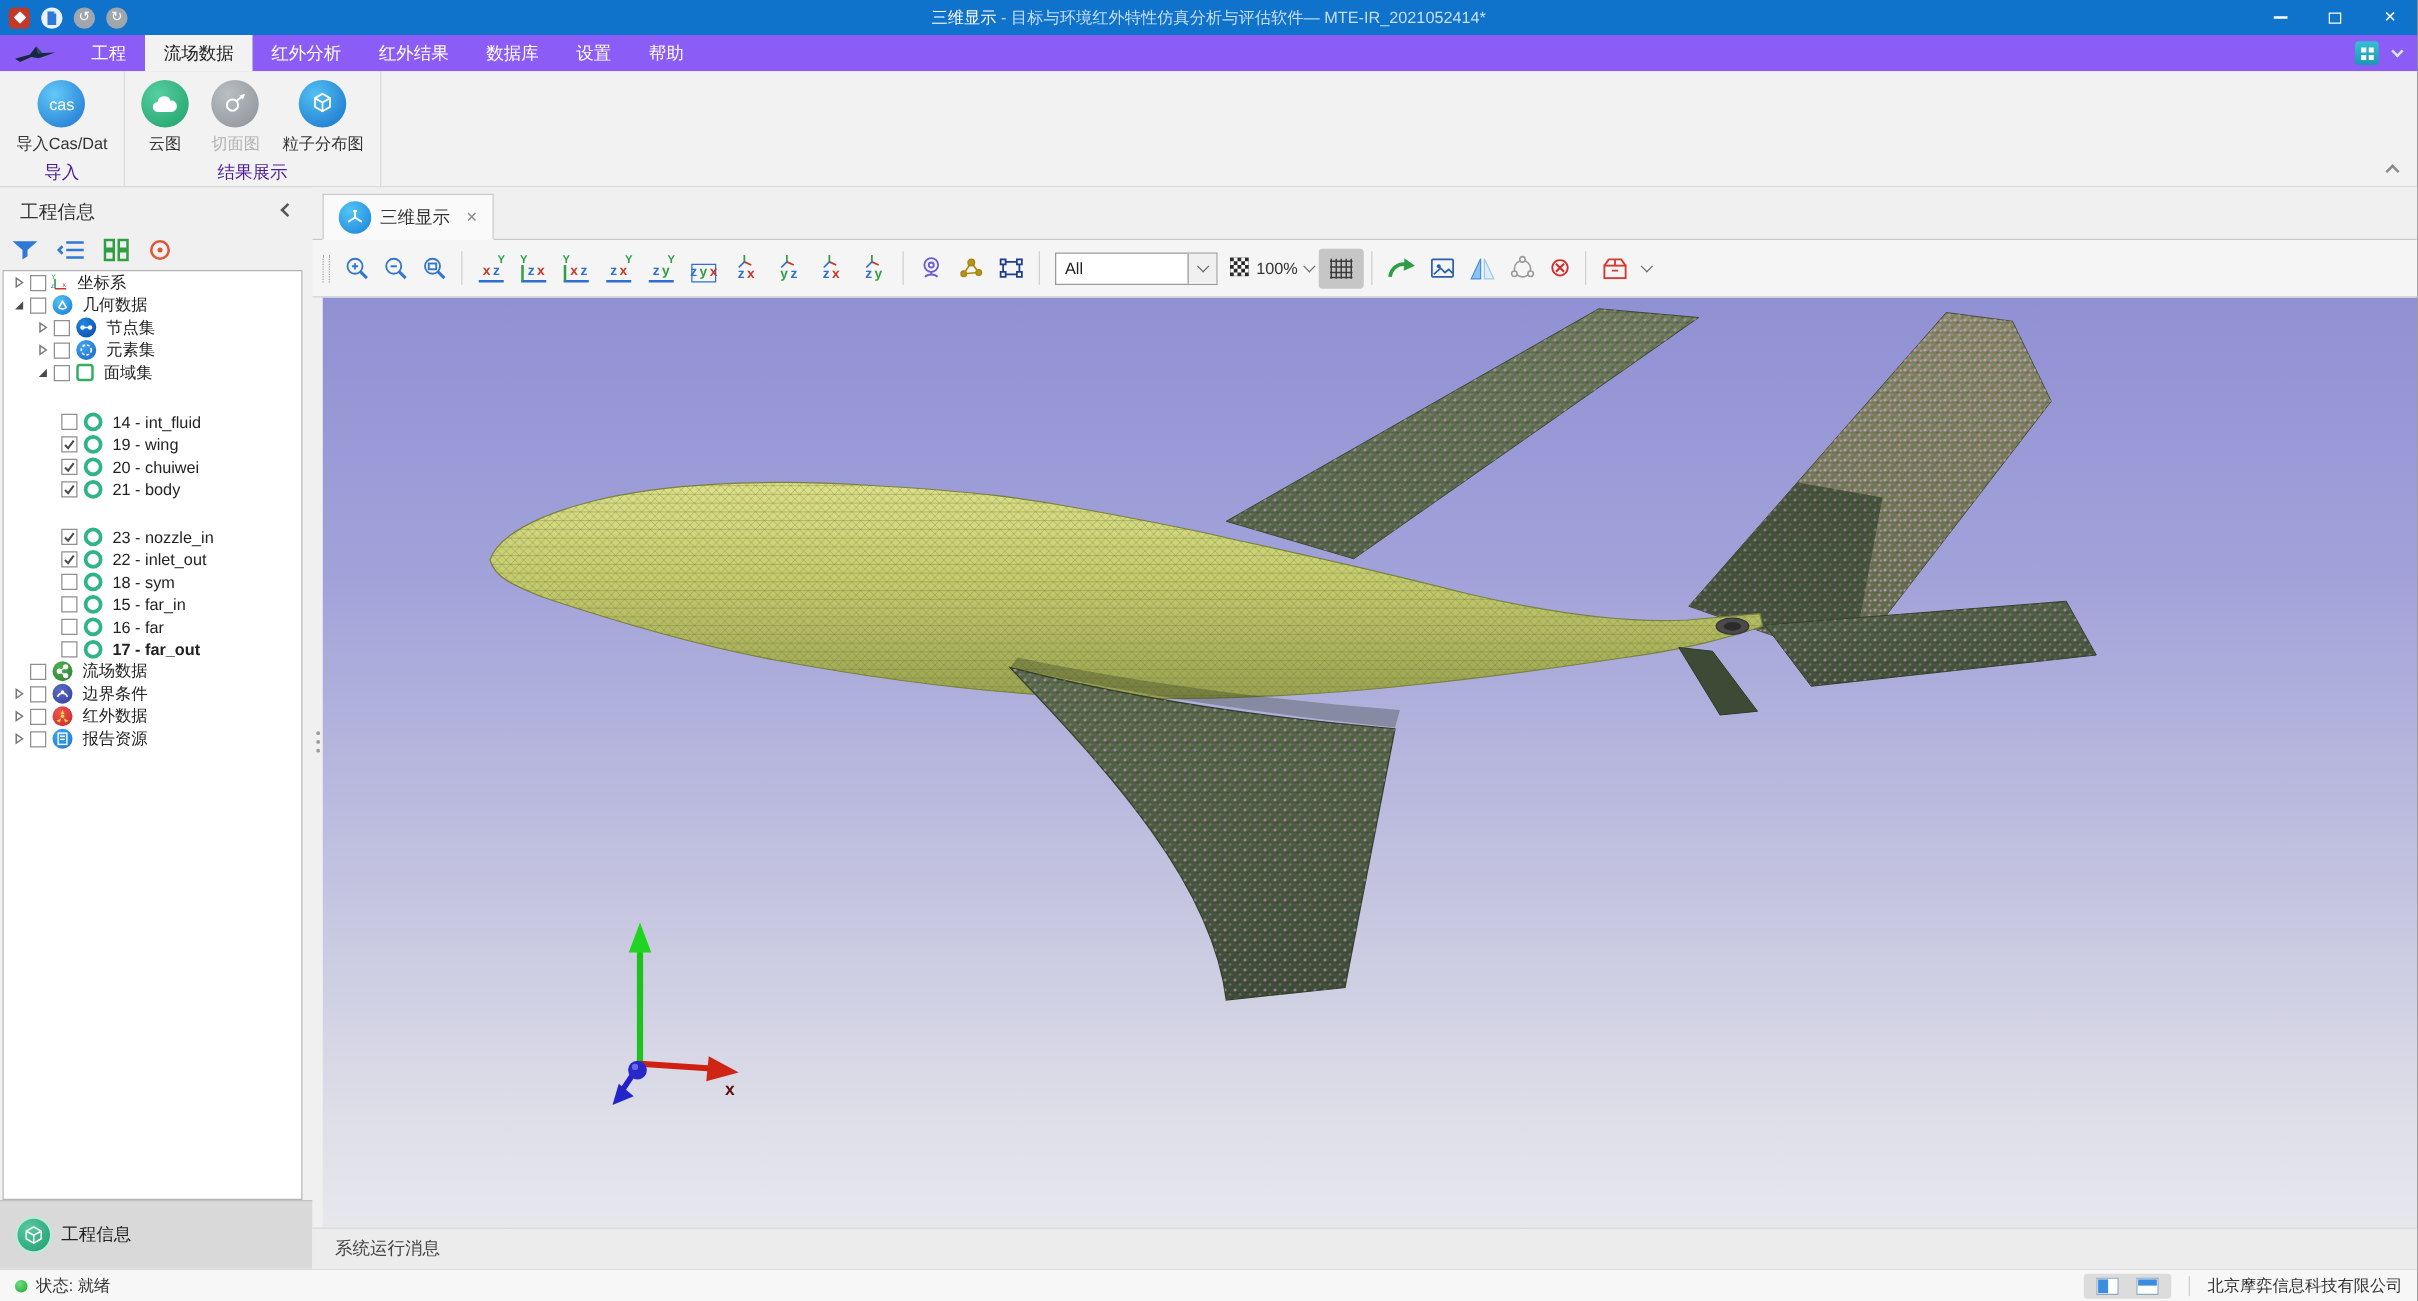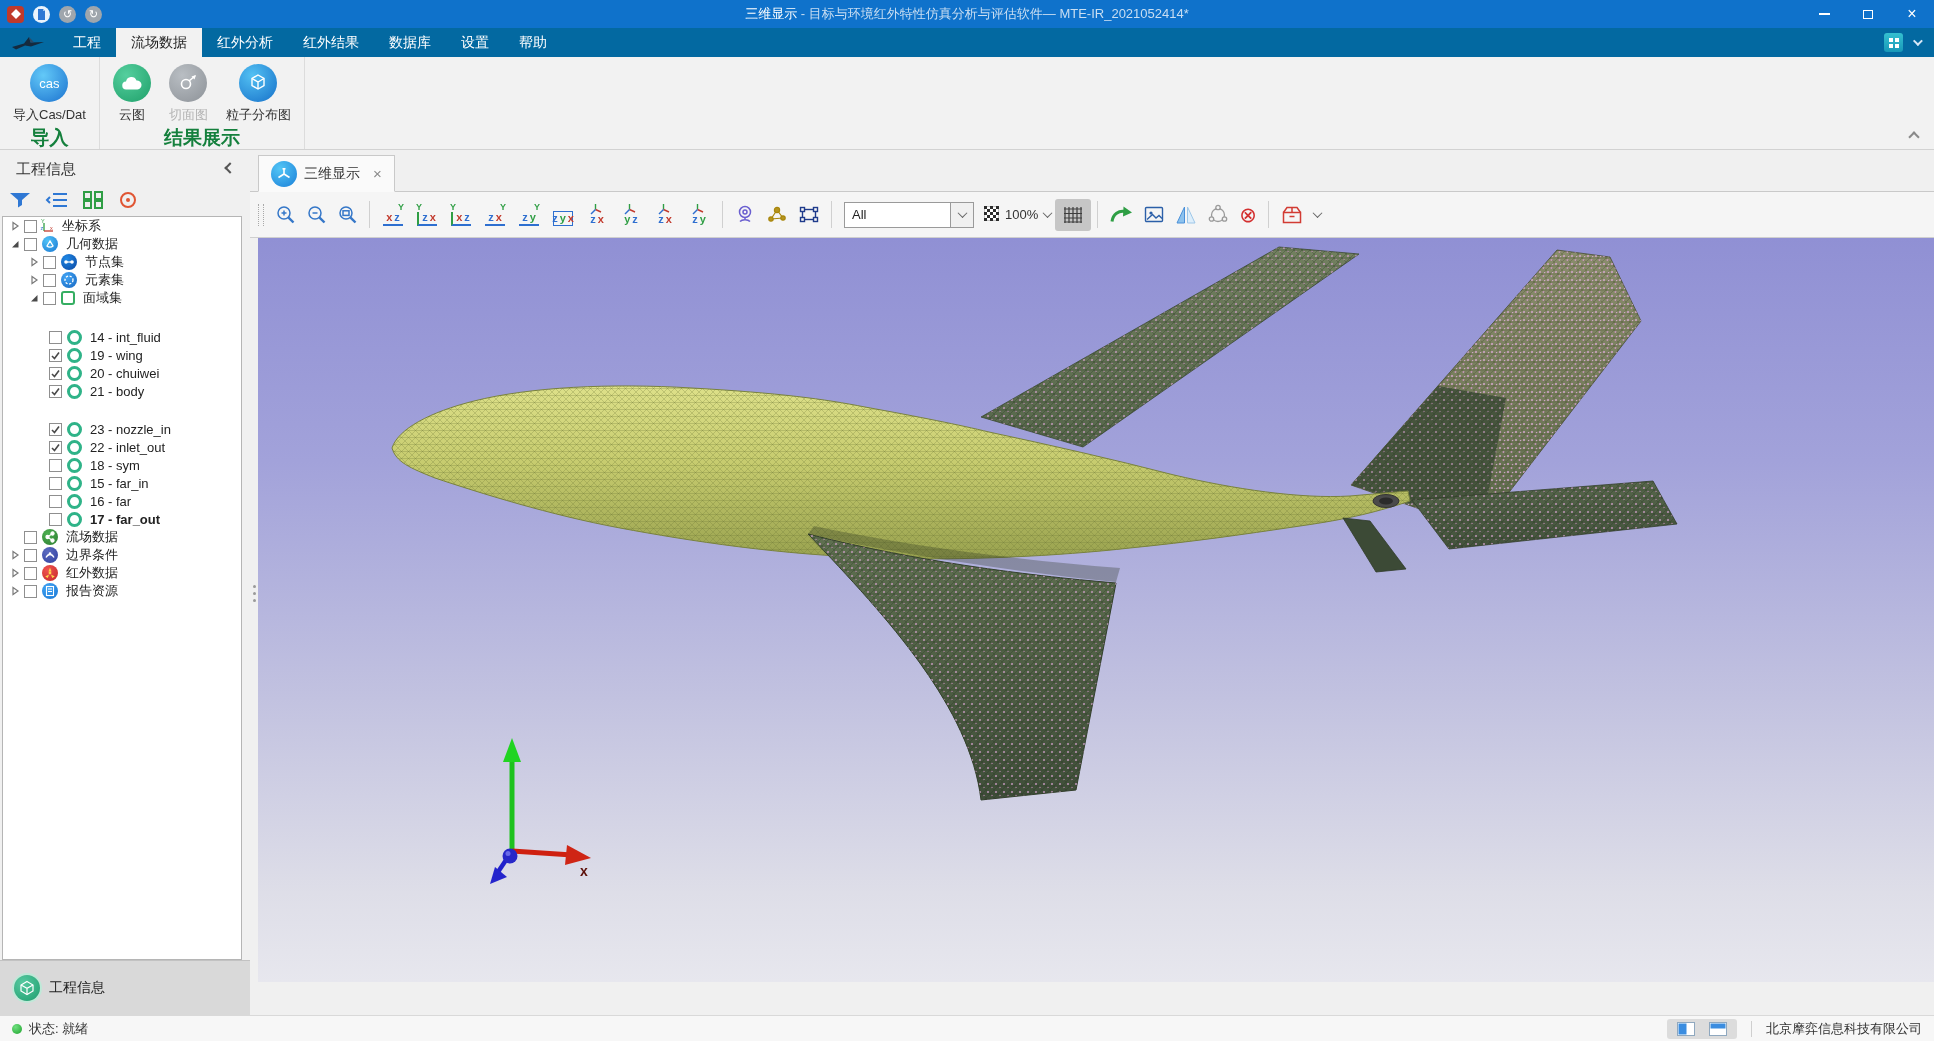--- a/index.html
+++ b/index.html
@@ -16,21 +16,21 @@
   .tb-title{position:absolute;left:50%;transform:translateX(-50%);font-size:13px;white-space:nowrap;}
   .t-strong{color:#ffffff;}
   .t-rest{color:#c9def2;}
   .tb-controls{margin-left:auto;display:flex;height:100%;}
   .wc{width:44px;height:100%;display:flex;align-items:center;justify-content:center;color:#fff;cursor:pointer;}
   .wc-min-bar{width:11px;height:2px;background:#fff;}
   .wc-max-box{width:10px;height:9px;border:1.5px solid #fff;}
   .wc-close-x{font-size:16px;line-height:1;color:#fff;}
 
   
-  .menubar{position:absolute;left:0;top:28px;right:0;height:29px;background:#0369a1;display:flex;align-items:stretch;}
+  .menubar{position:absolute;left:0;top:28px;right:0;height:29px;background:#8b5cf6;display:flex;align-items:stretch;}
   .mb-logo{width:58px;display:flex;align-items:center;justify-content:center;}
   #menu-items{display:flex;align-items:stretch;}
   .menu-item{display:flex;align-items:center;padding:0 15px;color:#fff;font-size:14px;cursor:pointer;}
   .menu-item.active{background:#f2f2f2;color:#222;}
   .mb-right{margin-left:auto;display:flex;align-items:center;gap:10px;padding-right:14px;}
   .teal-sq{width:19px;height:19px;border-radius:3px;background:linear-gradient(#35c0d0,#1898b8);display:flex;align-items:center;justify-content:center;cursor:pointer;}
   .chev-down{width:7px;height:7px;border-right:2px solid #d7e7f6;border-bottom:2px solid #d7e7f6;transform:rotate(45deg) translateY(-2px);cursor:pointer;}
 
   
   .ribbon{position:absolute;left:0;top:57px;right:0;height:93px;background:#f2f2f2;border-bottom:1px solid #d2d2d2;display:flex;align-items:stretch;}
@@ -38,21 +38,21 @@
   .rbuttons{display:flex;flex:1;align-items:flex-start;padding-top:5px;}
   .rbtn{display:flex;flex-direction:column;align-items:center;gap:4px;padding:2px 9px;min-width:52px;cursor:pointer;}
   .ricon{width:38px;height:38px;border-radius:50%;display:flex;align-items:center;justify-content:center;color:#fff;}
   .ic-cas{background:radial-gradient(circle at 35% 30%,#63c9f8,#1b72cf);font-size:13px;}
   .ic-clock{background:radial-gradient(circle at 35% 30%,#58b8f2,#1565c0);}
   .ic-cloud{background:radial-gradient(circle at 35% 30%,#55cf9e,#1fa06a);}
   .ic-slice{background:radial-gradient(circle at 35% 30%,#b9bec3,#8d9298);}
   .ic-particles{background:radial-gradient(circle at 35% 30%,#53c1f3,#1670c9);}
   .rlabel{font-size:13px;color:#333;white-space:nowrap;}
   .rbtn.disabled .rlabel{color:#b3b3b3;}
-  .rgroup-label{height:23px;display:flex;align-items:center;justify-content:center;font-size:19px;color:#15803d;font-weight:bold;}
+  .rgroup-label{height:23px;display:flex;align-items:center;justify-content:center;font-size:14px;color:#4c1d95;}
   .ribbon-collapse{position:absolute;right:16px;bottom:8px;cursor:pointer;}
   .chev-up{display:block;width:8px;height:8px;border-top:2px solid #8a8a8a;border-left:2px solid #8a8a8a;transform:rotate(45deg);}
 
   
   .left-panel{position:absolute;left:0;top:150px;width:250px;bottom:26px;background:#f0f0f0;}
   .lp-header{padding:10px 0 0 16px;font-size:15px;color:#333;}
   .lp-collapse{position:absolute;right:16px;top:14px;cursor:pointer;}
   .chev-left{display:block;width:8px;height:8px;border-left:2px solid #555;border-bottom:2px solid #555;transform:rotate(45deg);}
   .lp-icons{display:flex;align-items:center;gap:13px;padding:9px 0 0 8px;height:32px;}
   .lp-ic{display:flex;align-items:center;justify-content:center;cursor:pointer;}
@@ -867,20 +867,23 @@
           <circle cx="250" cy="615.5" r="2.5" fill="#6a6ae8"></circle>
         </g>
       </svg>
     </div>
 
     <div class="gutter-handle">
         <i></i>
         <i></i>
         <i></i>
       </div>
+    <div class="messagebar">
+      <span>系统运行消息</span>
+    </div>
   </div>
 
   <div class="statusbar">
     <span class="st-dot"></span>
     <span>状态: 就绪</span>
     <div class="st-right">
       <span class="win-icos">
         <svg width="18" height="14" viewBox="0 0 18 14">
             <rect x="0.5" y="0.5" width="17" height="13" fill="#fff" stroke="#8fa8bf"></rect>
             <rect x="1.5" y="1.5" width="8" height="11" fill="#3b8de0"></rect>

